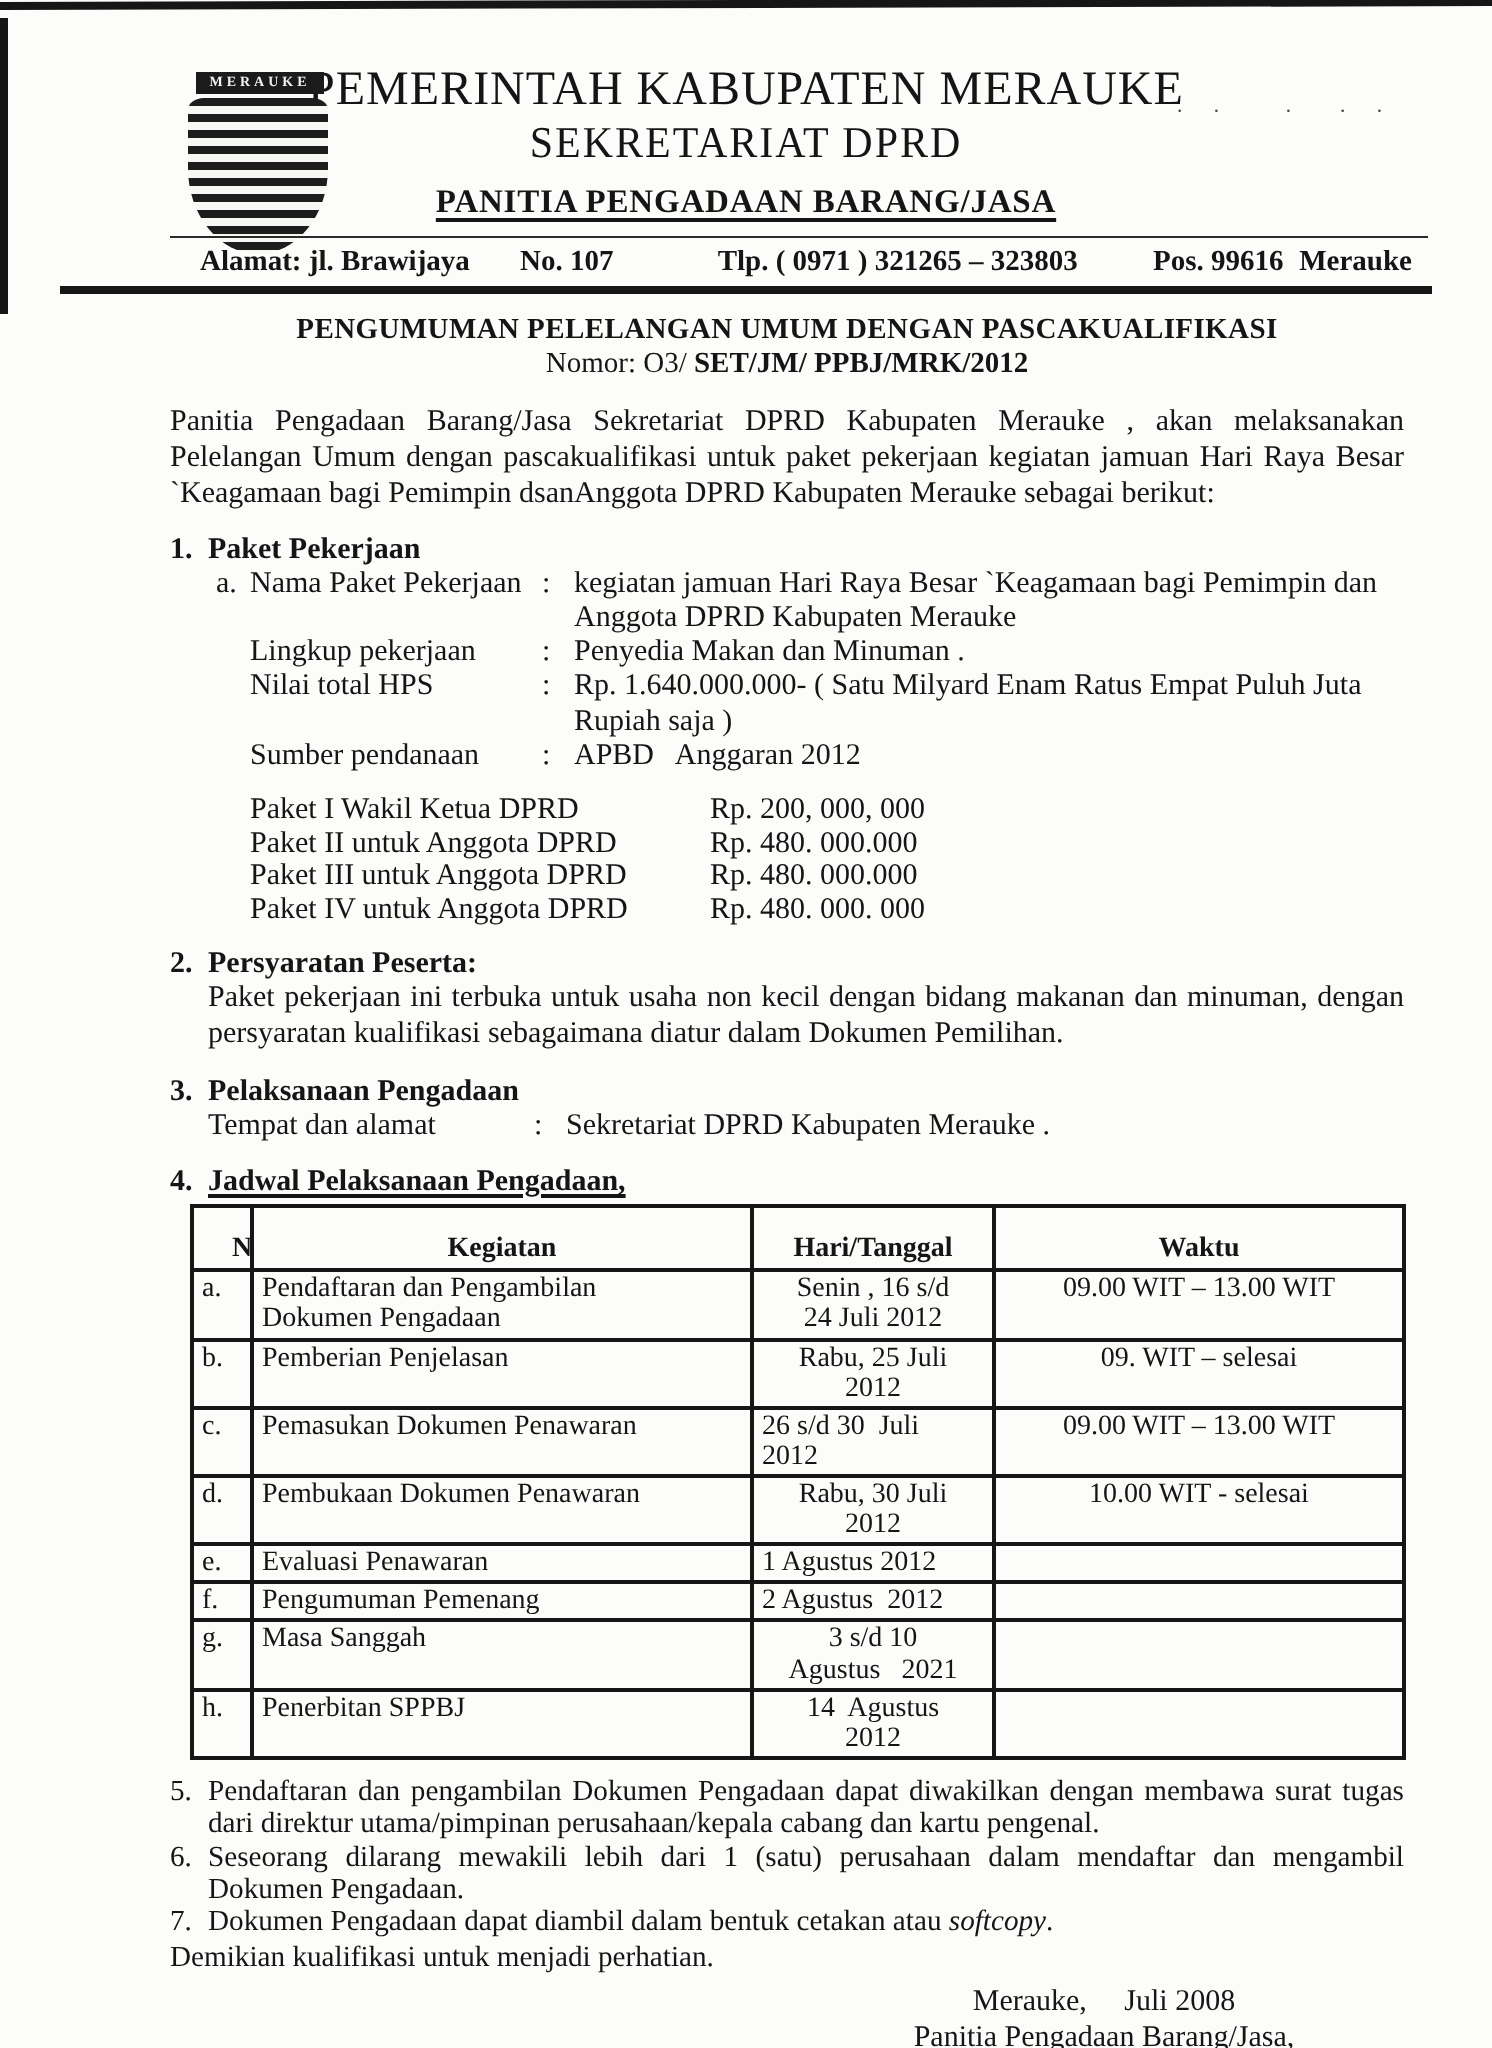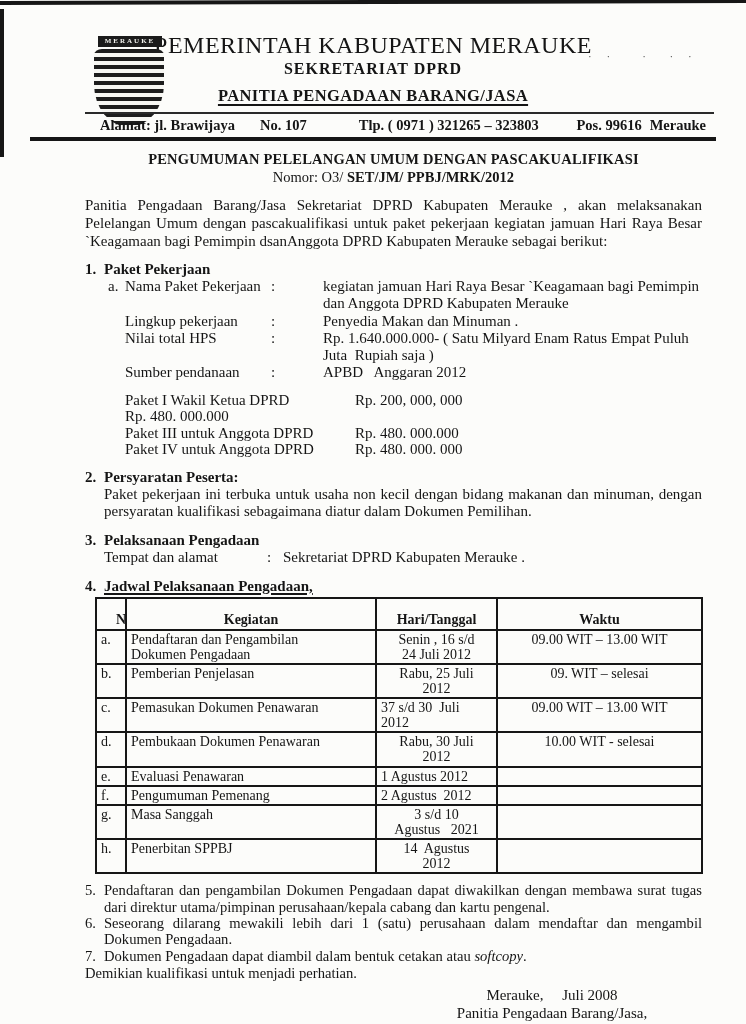--- a/index.html
+++ b/index.html
@@ -20,21 +20,21 @@
   
   .letterhead{position:relative;padding-top:32px;}
   .logo{position:absolute;left:92px;top:36px;width:78px;height:96px;}
   .logo-banner{width:64px;height:11px;margin-left:6px;background:#1b1b1b;color:#f2f2ee;
     font-size:7px;font-weight:bold;text-align:center;line-height:11px;letter-spacing:2px;overflow:hidden;}
   .logo-shield{width:70px;height:78px;margin-left:2px;margin-top:2px;
     background:repeating-linear-gradient(to bottom,#1d1d1d 0 4px,#f7f7f3 4px 8px);
     border-radius:8px 8px 50% 50%/6px 6px 55% 55%;}
   .letterhead-text{text-align:center;line-height:1.12;}
   .agency{font-size:24px;letter-spacing:0.5px;}
-  .department{font-size:16px;font-weight:bold;letter-spacing:1px;margin-top:1px;transform:scaleY(1.05);}
+  .department{font-size:21px;font-weight:normal;letter-spacing:1px;margin-top:1px;transform:scaleY(1.05);}
   .committee{font-size:16.5px;font-weight:bold;letter-spacing:0.4px;margin-top:9px;
     text-decoration:underline;text-decoration-thickness:2px;text-underline-offset:3px;}
 
   
   .address-wrap{position:relative;margin:7px 30px 0 30px;border-bottom:4.5px solid #161616;}
   .address-topline{position:absolute;top:0;left:55px;right:2px;height:1.5px;background:#2a2a2a;}
   .address-bar{display:flex;align-items:flex-end;font-size:14.5px;font-weight:bold;
     padding:5px 6px 3px 70px;}
   .address-bar .a-alamat{width:175px;}
   .address-bar .a-no{width:108px;}
@@ -49,21 +49,21 @@
   .doc-title{font-size:14.5px;font-weight:bold;letter-spacing:0.2px;}
   .doc-number{font-size:14.5px;}
   .doc-number .num-bold{font-weight:bold;}
 
   .intro{margin-top:10px;text-align:justify;}
 
   .sec{margin-top:10px;}
   .sec-head{display:flex;font-weight:bold;}
   .sec-num{width:19px;flex:none;}
   .fields{margin-left:23px;display:grid;grid-template-columns:17px 146px 16px 1fr;line-height:1.15;}
-  .fields .fv{white-space:pre-wrap;margin-left:36px;}
+  .fields .fv{white-space:pre-wrap;}
   .packages{margin:10px 0 0 40px;line-height:1.1;}
   .package-row{display:flex;}
   .package-name{width:230px;flex:none;}
   .package-amount{white-space:pre-wrap;}
   .sec-body{margin-left:19px;text-align:justify;line-height:1.18;}
   .place-row{margin-left:19px;display:grid;grid-template-columns:163px 16px 1fr;line-height:1.18;}
   .underlined{text-decoration:underline;text-decoration-thickness:1.5px;text-underline-offset:2px;}
 
   
   table.schedule{border-collapse:collapse;margin:2px 0 0 10px;width:606px;table-layout:fixed;
@@ -161,20 +161,21 @@
         <span>Sumber pendanaan</span>
         <span>:</span>
         <span class="fv">APBD   Anggaran 2012</span>
       </div>
       <div class="packages">
         <div class="package-row">
           <span class="package-name">Paket I  Wakil Ketua DPRD</span>
           <span class="package-amount">Rp. 200, 000, 000</span>
         </div>
         <div class="package-row">
+          <span class="package-name">Paket II untuk Anggota DPRD</span>
           <span class="package-amount">Rp. 480. 000.000</span>
         </div>
         <div class="package-row">
           <span class="package-name">Paket III untuk Anggota DPRD</span>
           <span class="package-amount">Rp. 480. 000.000</span>
         </div>
         <div class="package-row">
           <span class="package-name">Paket IV untuk Anggota DPRD</span>
           <span class="package-amount">Rp. 480. 000. 000</span>
         </div>
@@ -234,21 +235,21 @@
           <tr class="r-tall">
             <td class="cell-no">b.</td>
             <td class="cell-keg">Pemberian Penjelasan</td>
             <td class="cell-hari">Rabu, 25 Juli
 2012</td>
             <td class="cell-waktu">09. WIT – selesai</td>
           </tr>
           <tr class="r-tall">
             <td class="cell-no">c.</td>
             <td class="cell-keg">Pemasukan Dokumen Penawaran</td>
-            <td class="cell-hari hari-left">37 s/d 30  Juli
+            <td class="cell-hari hari-left">26 s/d 30  Juli
 2012</td>
             <td class="cell-waktu">09.00 WIT – 13.00 WIT</td>
           </tr>
           <tr class="r-tall">
             <td class="cell-no">d.</td>
             <td class="cell-keg">Pembukaan Dokumen Penawaran</td>
             <td class="cell-hari">Rabu, 30 Juli
 2012</td>
             <td class="cell-waktu">10.00 WIT - selesai</td>
           </tr>

